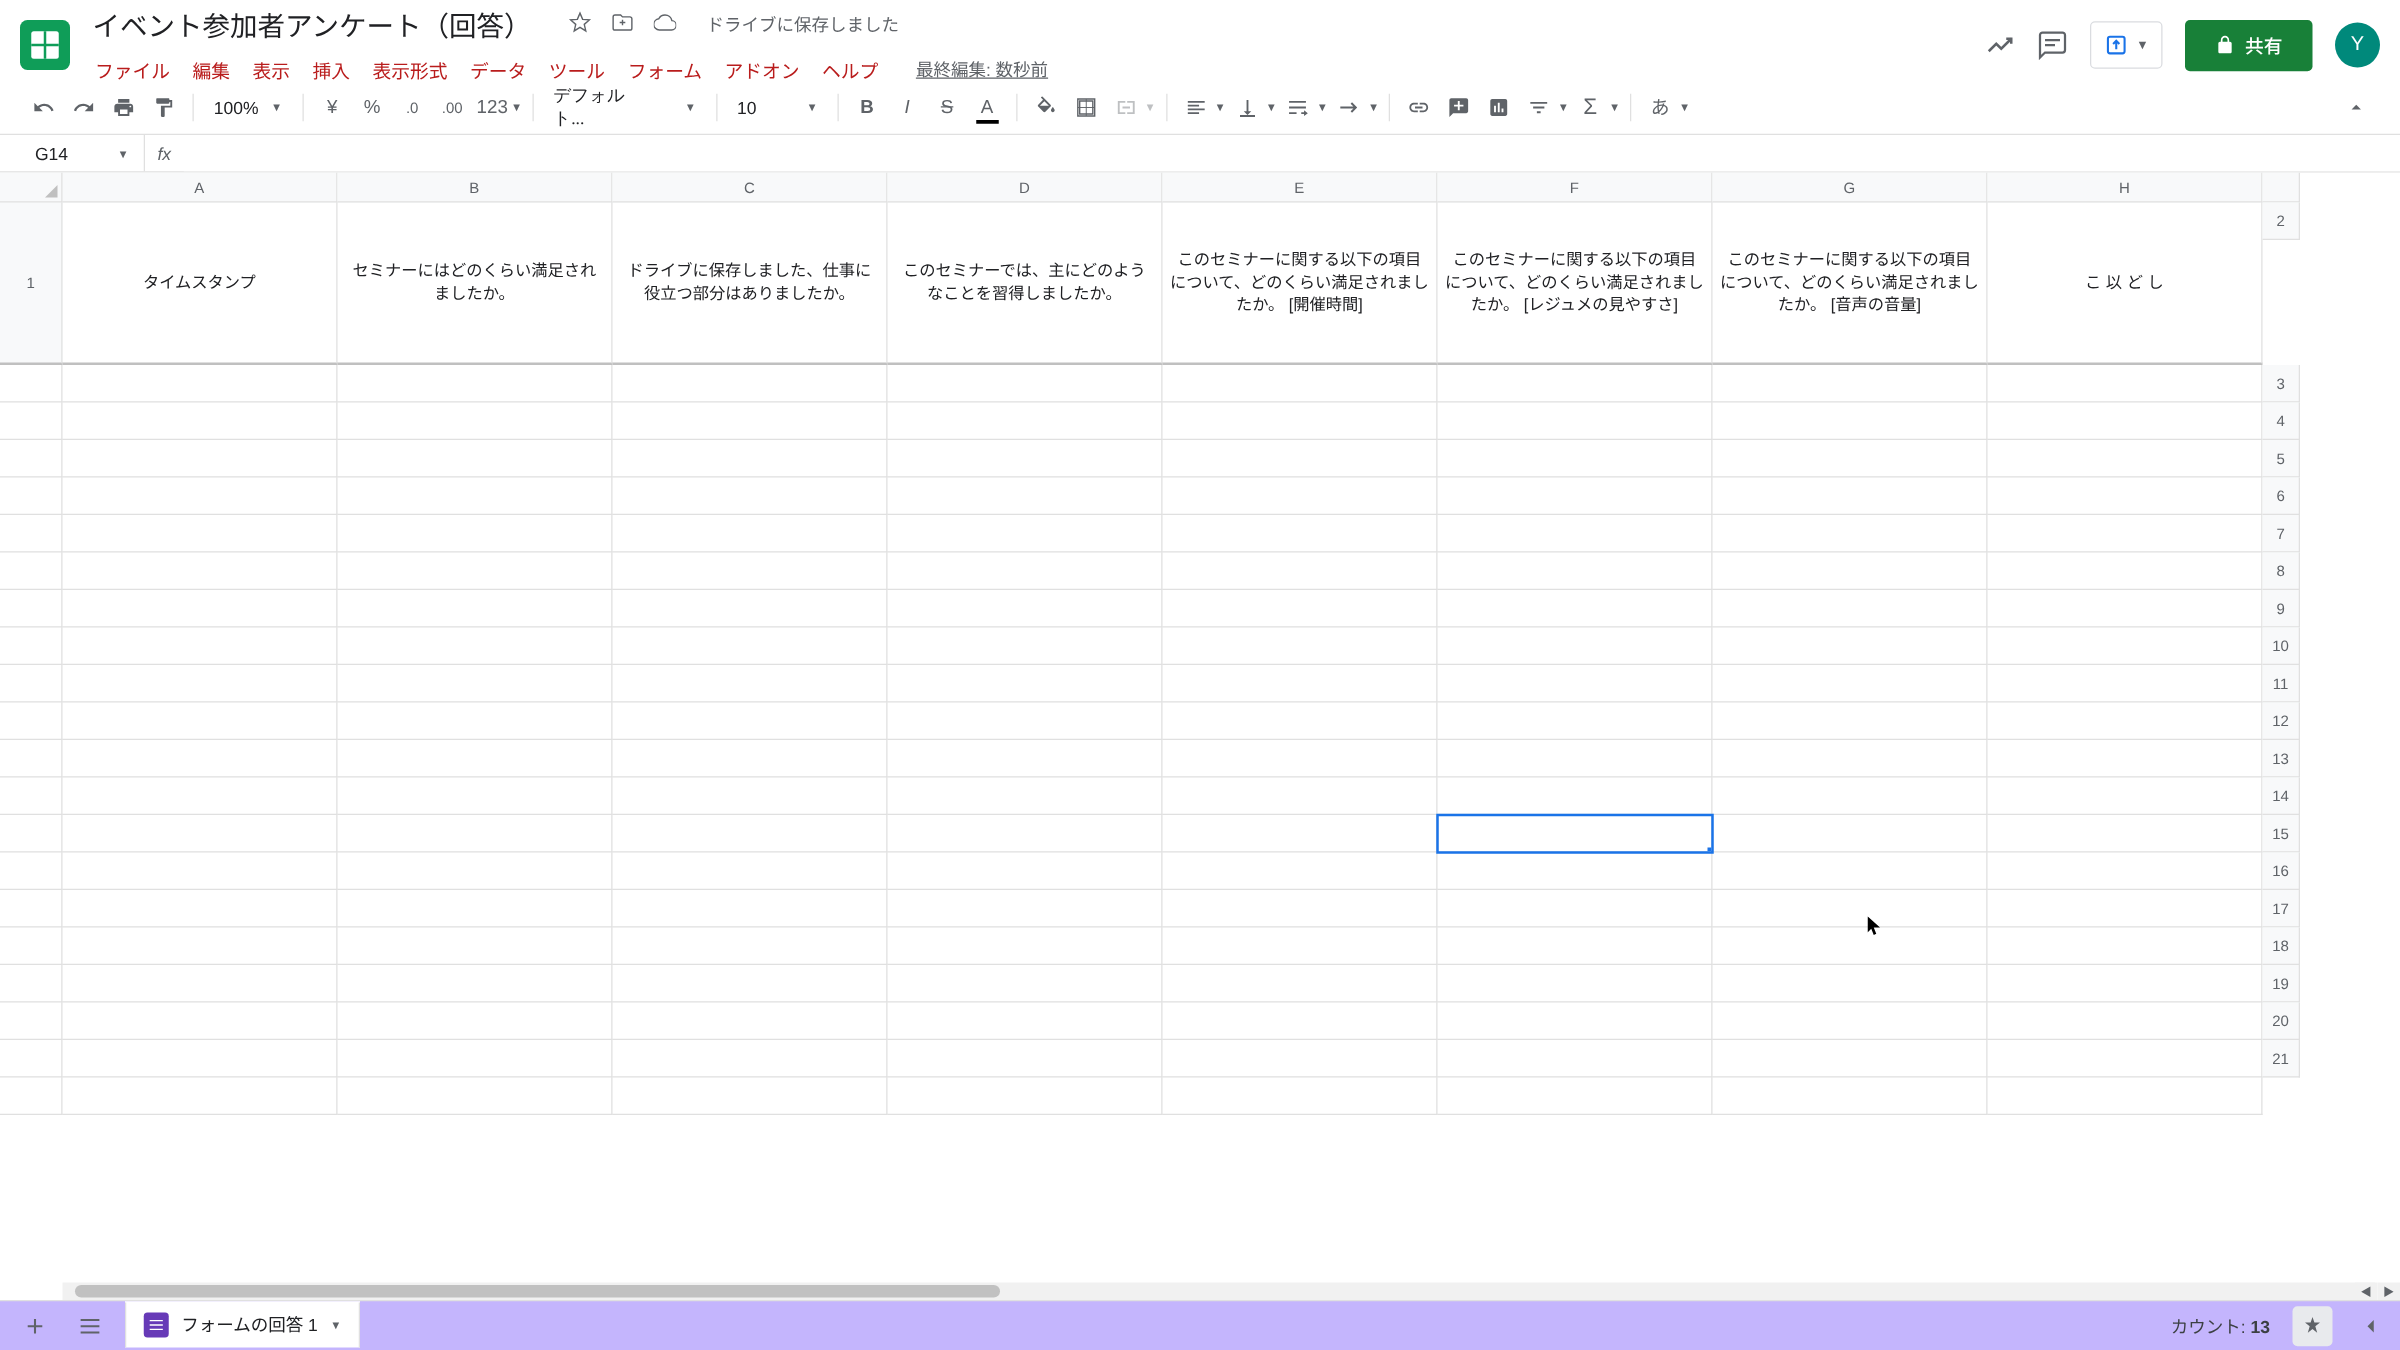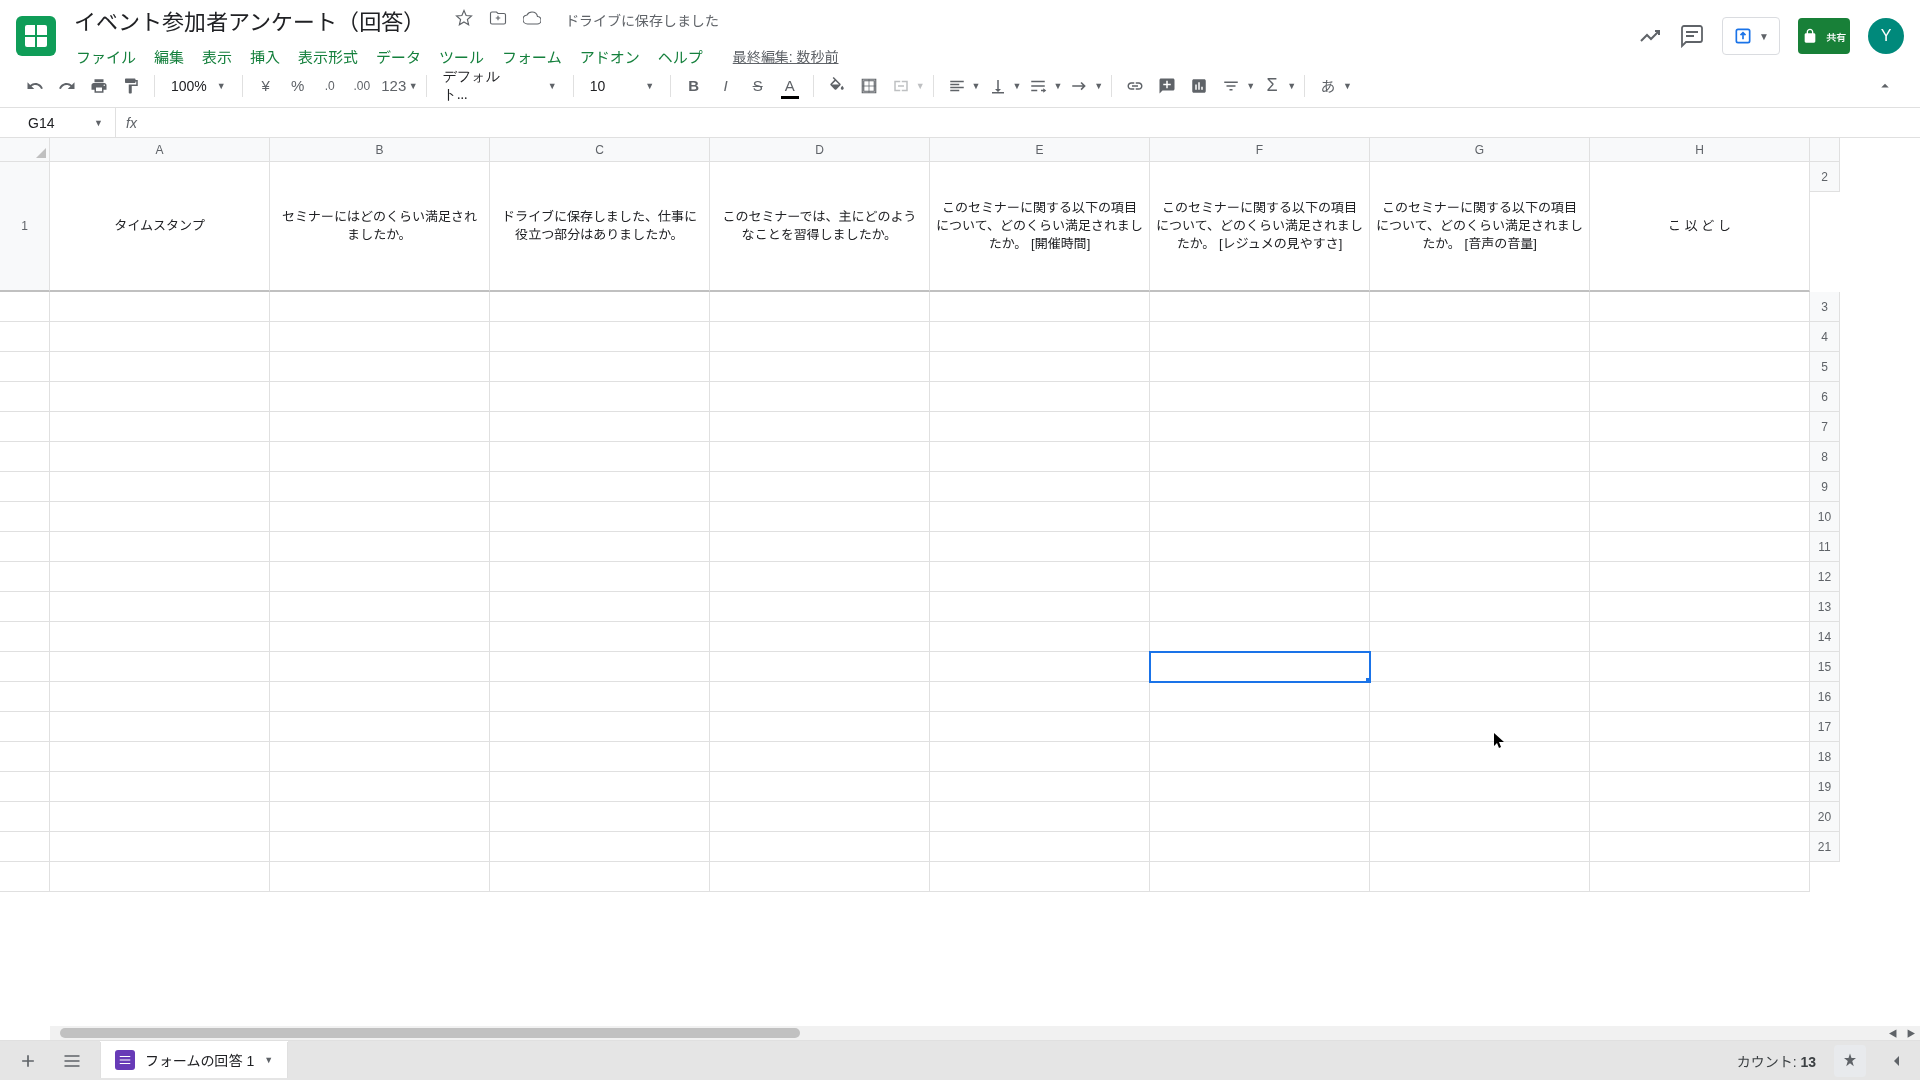--- a/index.html
+++ b/index.html
@@ -12,29 +12,29 @@
 .logo-inner::before, .logo-inner::after { content: ""; position: absolute; background: #0f9d58; }
 .logo-inner::before { width: 100%; height: 2px; top: 50%; transform: translateY(-50%); }
 .logo-inner::after { width: 2px; height: 100%; left: 50%; transform: translateX(-50%); }
 .header-main { flex: 1; }
 .title-row { display: flex; align-items: center; gap: 24px; }
 .doc-title { font-size: 22px; color: #202124; padding: 2px 6px; }
 .title-icons { display: flex; gap: 16px; align-items: center; color: #5f6368; }
 .title-icons svg { width: 18px; height: 18px; fill: #5f6368; }
 .save-status { color: #5f6368; font-size: 14px; margin-left: 8px; }
 .menubar { display: flex; gap: 2px; margin-top: 4px; align-items: center; }
-.menu-item { padding: 4px 8px; font-size: 15px; color: #15803d; cursor: pointer; border-radius: 4px; }
+.menu-item { padding: 4px 8px; font-size: 15px; color: #b91c1c; cursor: pointer; border-radius: 4px; }
 .last-edit { color: #5f6368; font-size: 14px; text-decoration: underline; margin-left: 20px; cursor: pointer; }
 .header-right { display: flex; align-items: center; gap: 18px; }
 .hdr-icon { width: 24px; height: 24px; display: flex; align-items: center; justify-content: center; cursor: pointer; color: #5f6368; }
 .hdr-icon svg { width: 24px; height: 24px; fill: #5f6368; }
 .present-btn { border: 1px solid #dadce0; border-radius: 4px; padding: 8px 10px; display: flex; align-items: center; gap: 6px; cursor: pointer; }
 .present-btn svg { width: 20px; height: 20px; fill: #1a73e8; }
 .present-caret { color: #5f6368; font-size: 10px; }
-.share-btn { background: #188038; color: #fff; border-radius: 4px; padding: 10px 4px; font-size: 10px; font-weight: 500; display: flex; align-items: center; gap: 8px; cursor: pointer; }
+.share-btn { background: #188038; color: #fff; border-radius: 4px; padding: 10px 24px; font-size: 15px; font-weight: 500; display: flex; align-items: center; gap: 8px; cursor: pointer; }
 .share-btn svg { width: 16px; height: 16px; fill: #fff; }
 .avatar { width: 36px; height: 36px; border-radius: 50%; background: #00897b; color: #fff; display: flex; align-items: center; justify-content: center; font-size: 16px; cursor: pointer; }
 
 
 .toolbar { display: flex; align-items: center; padding: 6px 20px; border-bottom: 1px solid #e0e0e0; gap: 2px; height: 44px; }
 .tb-btn { width: 30px; height: 30px; display: flex; align-items: center; justify-content: center; cursor: pointer; border-radius: 2px; color: #5f6368; font-size: 15px; }
 .tb-btn svg { width: 18px; height: 18px; fill: #5f6368; }
 .tb-sep { width: 1px; height: 22px; background: #e0e0e0; margin: 0 6px; }
 .tb-zoom { display: flex; align-items: center; padding: 0 8px; font-size: 14px; cursor: pointer; gap: 10px; }
 .tb-caret { font-size: 9px; color: #5f6368; }
@@ -65,21 +65,21 @@
 .selected-cell::after { content: ""; position: absolute; right: -3px; bottom: -3px; width: 6px; height: 6px; background: #1a73e8; }
 .cursor-arrow { position: absolute; width: 12px; height: 16px; pointer-events: none; }
 
 
 .hscroll { position: absolute; bottom: 0; left: 50px; right: 20px; height: 14px; background: #f1f1f1; }
 .hscroll-thumb { position: absolute; left: 10px; width: 740px; top: 2px; bottom: 2px; background: #c1c1c1; border-radius: 6px; }
 .hscroll-nav { position: absolute; bottom: 0; right: 0; display: flex; }
 .hscroll-nav .navbtn { width: 18px; height: 14px; background: #f1f1f1; display: flex; align-items: center; justify-content: center; font-size: 9px; color: #5f6368; cursor: pointer; }
 
 
-.sheetbar { display: flex; align-items: center; height: 40px; border-top: 1px solid #e0e0e0; padding: 0 12px; gap: 12px; background: #e5e5e5; }
+.sheetbar { display: flex; align-items: center; height: 40px; border-top: 1px solid #e0e0e0; padding: 0 12px; gap: 12px; background: #c4b5fd; }
 .sheet-btn { width: 32px; height: 32px; display: flex; align-items: center; justify-content: center; cursor: pointer; color: #5f6368; border-radius: 4px; }
 .sheet-btn svg { width: 20px; height: 20px; fill: #5f6368; }
 .sheet-tab { background: #fff; border: 1px solid #e0e0e0; border-bottom: none; border-radius: 0 0 0 0; padding: 8px 14px; display: flex; align-items: center; gap: 10px; cursor: pointer; font-size: 14px; border-top: none; box-shadow: 0 -1px 0 #fff; position: relative; top: -1px; }
 .sheet-tab-icon { width: 20px; height: 20px; background: #673ab7; border-radius: 3px; display: flex; align-items: center; justify-content: center; }
 .sheet-tab-icon svg { width: 14px; height: 14px; fill: #fff; }
 .sheetbar-right { margin-left: auto; display: flex; align-items: center; gap: 18px; font-size: 14px; color: #3c4043; }
 .explore-btn { width: 32px; height: 32px; background: #e8eaed; border-radius: 4px; display: flex; align-items: center; justify-content: center; cursor: pointer; }
 .explore-btn svg { width: 18px; height: 18px; fill: #5f6368; }
 .side-toggle { width: 24px; height: 24px; display: flex; align-items: center; justify-content: center; cursor: pointer; color: #5f6368; }
 </style>

